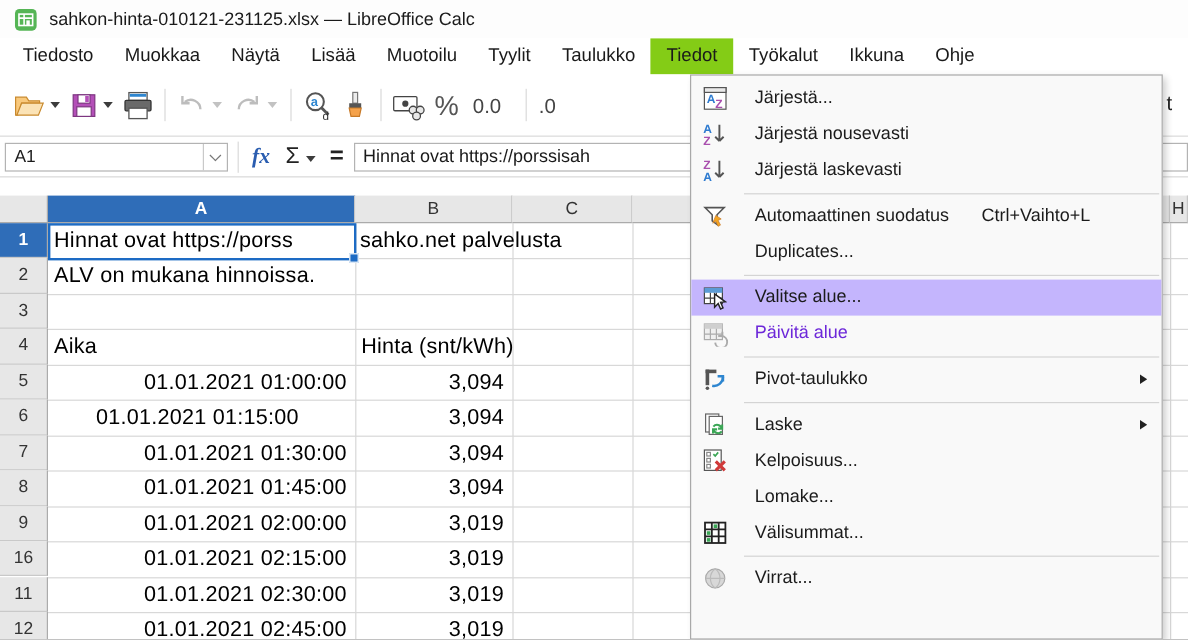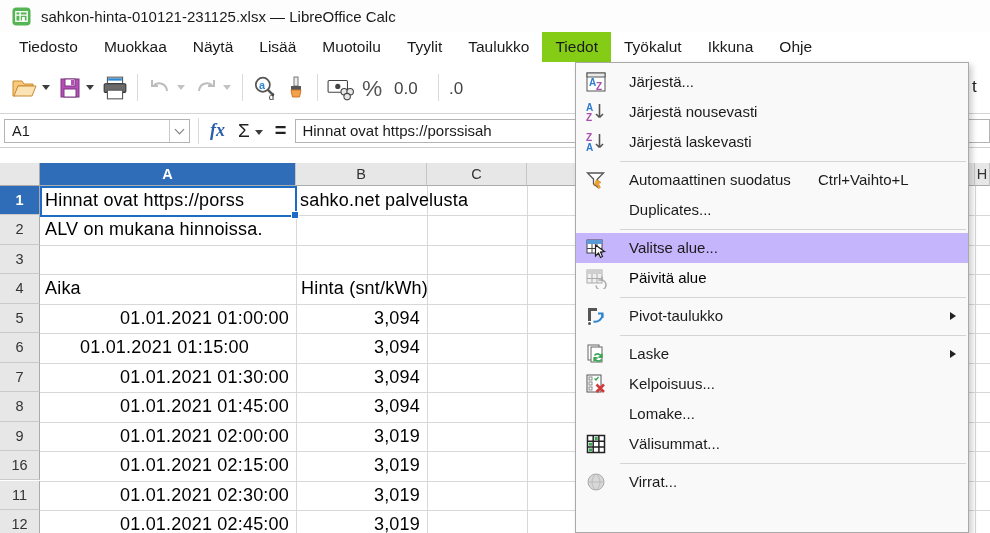--- a/index.html
+++ b/index.html
@@ -51,21 +51,21 @@
   .a-col{left:40px;width:256px;overflow:hidden;}
   .b-col{left:296px;width:131px;}
   .b-col-auto{left:296px;padding-left:5px;}
   .ov-col{left:299px;padding-left:1px;}
   .sel-border{position:absolute;left:40px;top:38px;width:257px;height:31px;border:2px solid #1d6bc4;}
   .fill-handle{position:absolute;left:291px;top:63px;width:8px;height:8px;background:#1d6bc4;border:1px solid #fff;}
   
   .menu-panel{position:absolute;left:575px;top:62px;width:394px;height:471px;background:#f9f9f9;border:1px solid #a9a9a9;box-shadow:3px 3px 6px rgba(0,0,0,.2);z-index:20;padding-top:4px;overflow:hidden;}
   .menu-item{position:relative;height:30px;line-height:30px;font-size:15px;color:#1b1b1b;cursor:default;}
   .menu-item.hl{background:#c4b5fd;}
-  .menu-item.disabled{color:#000000;}
+  .menu-item.disabled{color:#6d28d9;}
   .mi-icon{position:absolute;left:9px;top:4px;width:22px;height:22px;}
   .mi-icon svg{display:block;}
   .mi-label{position:absolute;left:53px;white-space:nowrap;}
   .mi-shortcut{position:absolute;left:215px;white-space:nowrap;margin-left:27px;}
   .mi-sub{position:absolute;right:12px;top:10.5px;width:0;height:0;border-left:6px solid #222;border-top:4.5px solid transparent;border-bottom:4.5px solid transparent;}
   .menu-sep{border-top:1px solid #d4d4d4;margin:3.5px 2px 3.5px 44px;height:0;}
 </style>
 </head>
 <body>
 

